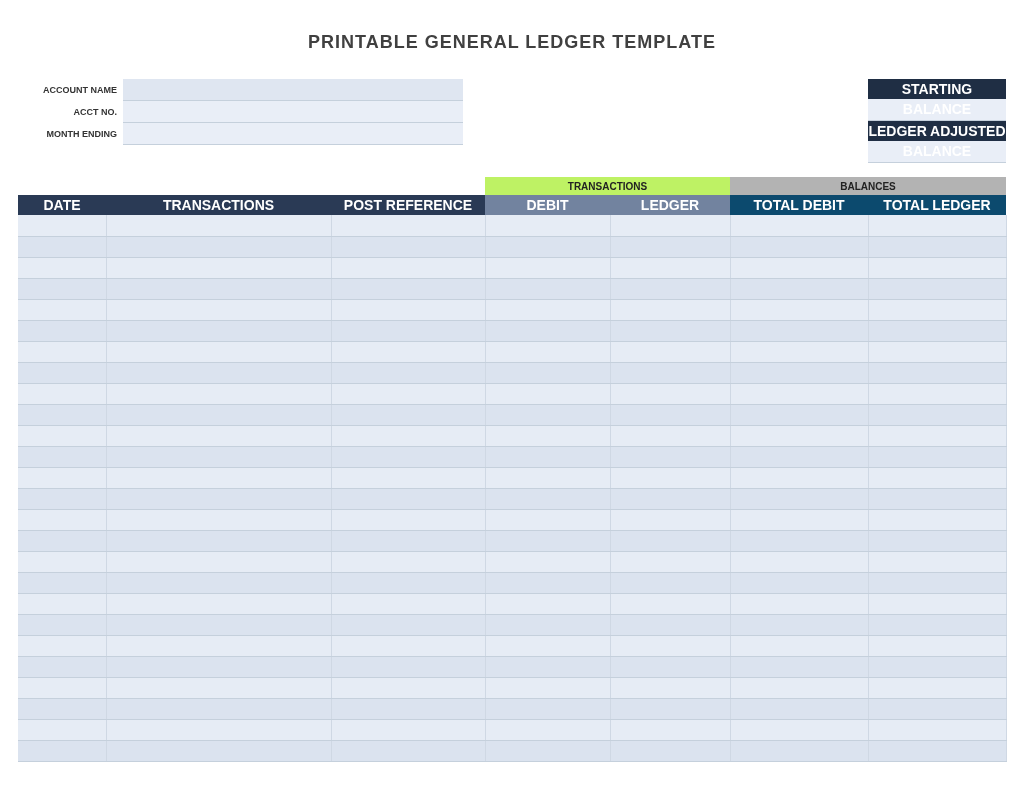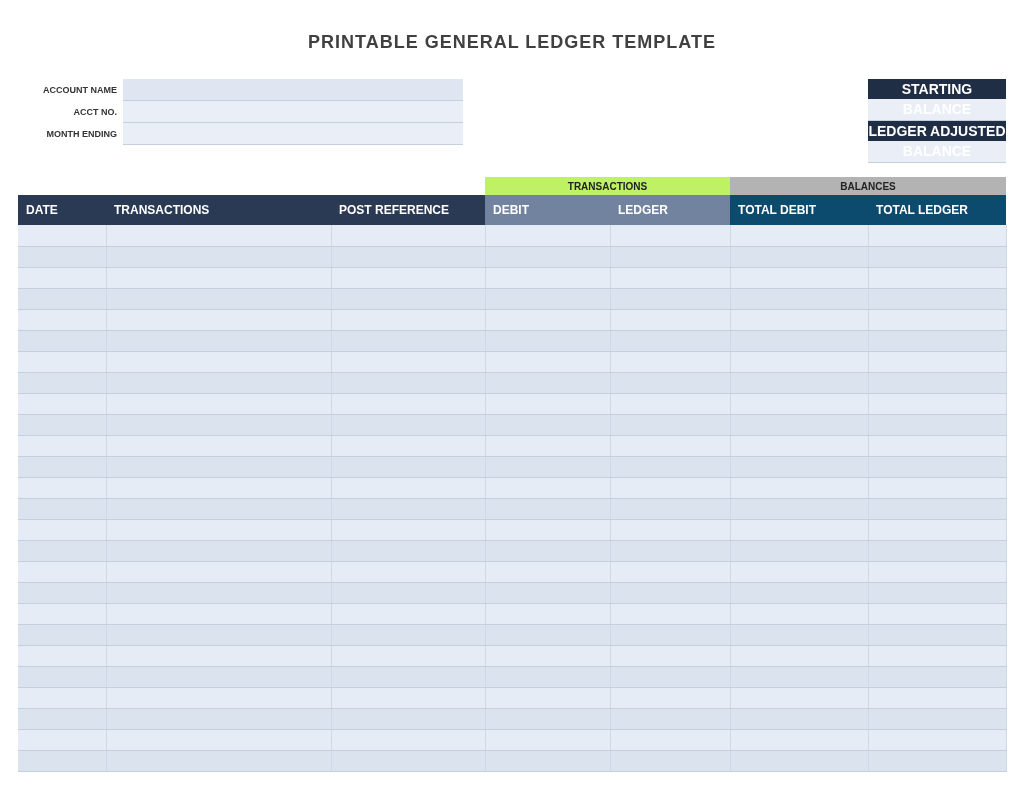--- a/index.html
+++ b/index.html
@@ -87,25 +87,25 @@
     font-size: 10px;
     font-weight: bold;
     height: 18px;
     color: #222;
   }
   .sup .blank { border: none; background: transparent; }
   .sup .trans { background: #bef264; }
   .sup .bals  { background: #b3b3b3; margin-top: 36px; }
 
   thead .hdr th {
-    font-size: 12px;
+    font-size: 14px;
     font-weight: bold;
     color: #fff;
-    text-align: left;
-    padding: 8px 8px;
+    text-align: center;
+    padding: 2px 8px;
     height: 20px;
   }
   .hdr .dark   { background: #2a3a55; }
   .hdr .mid    { background: #72839f; }
   .hdr .gray   { background: #0c4a6e; color:#fff; }
 
   tbody td {
     height: 21px;
     border-bottom: 1px solid #c5d0dc;
     border-right: 1px solid #cfd8e4;

